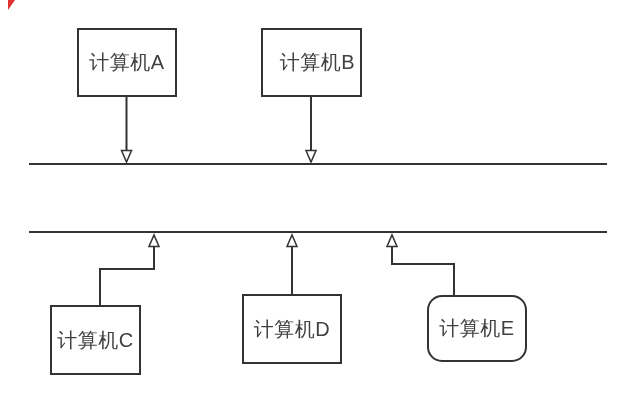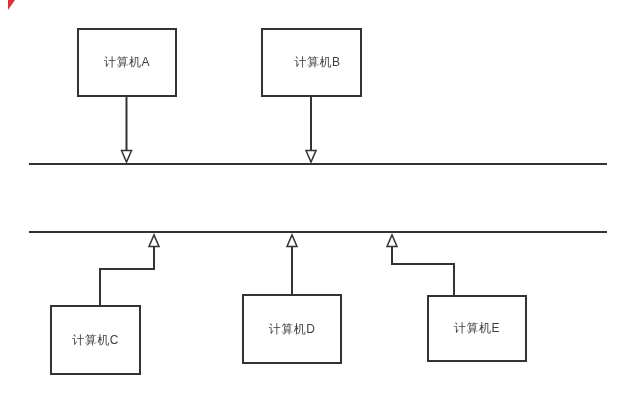--- a/index.html
+++ b/index.html
@@ -25,40 +25,40 @@
   .node {
     position: absolute;
     box-sizing: border-box;
     border: 2px solid #333333;
     background: #ffffff;
     display: flex;
     align-items: center;
     justify-content: center;
   }
   .node-label {
-    font-size: 12px;
+    font-size: 20px;
     letter-spacing: 0.5px;
     color: #404040;
     white-space: nowrap;
   }
   .corner-mark {
     position: absolute;
     left: 8px;
     top: 0;
     width: 0;
     height: 0;
     border-top: 10px solid #e03131;
     border-right: 7px solid transparent;
   }
   
   .node-a { left: 77px;  top: 28px;  width: 100px; height: 69px; }
   .node-b { left: 261px; top: 28px;  width: 101px; height: 69px; padding-left: 12px; }
   .node-c { left: 50px;  top: 305px; width: 91px;  height: 70px; }
   .node-d { left: 242px; top: 294px; width: 100px; height: 70px; }
-  .node-e { left: 427px; top: 295px; width: 100px; height: 67px; }
+  .node-e { left: 427px; top: 295px; width: 100px; height: 67px; border-radius: 15px; }
 </style>
 </head>
 <body>
 
 <div class="canvas">
 
   <span class="corner-mark"></span>
 
   <svg class="diagram-svg" viewBox="0 0 640 406">
 

